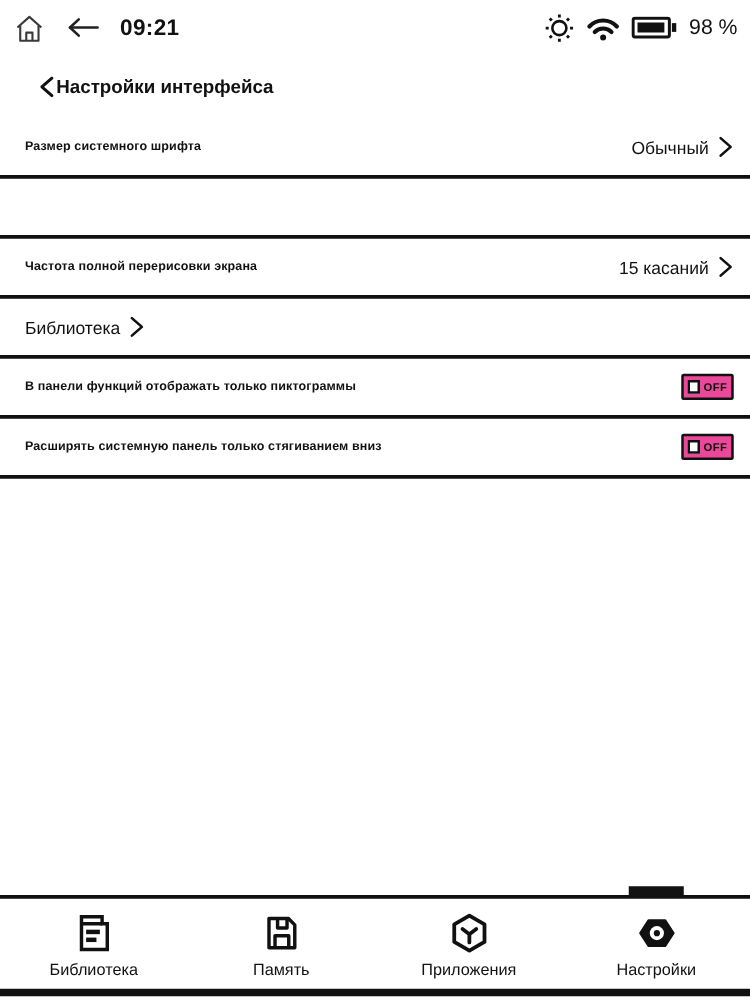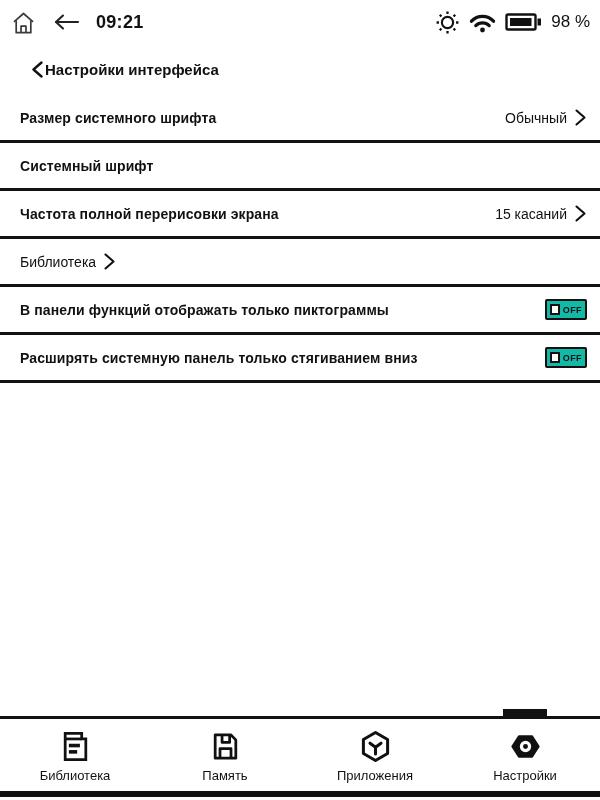--- a/index.html
+++ b/index.html
@@ -23,27 +23,27 @@
   .header{ height:50px; display:flex; align-items:center; padding-left:30px; }
   .header-title{ font-size:15px; font-weight:700; }
 
   
   .list{ margin-top:1px; }
   .row{
     height:48px; border-bottom:3px solid #111;
     display:flex; align-items:center; justify-content:space-between;
     padding:0 13px 0 20px;
   }
-  .row-label{ font-size:14px; font-weight:700; letter-spacing:.1px; }
+  .row-label{ font-size:10px; font-weight:700; letter-spacing:.1px; }
   .row-right{ display:flex; align-items:center; gap:7px; }
   .row-value{ font-size:14px; font-weight:500; }
 
   .toggle{
     width:42px; height:21px; border:2px solid #111; border-radius:2px;
-    display:flex; align-items:center; padding:0 3px; gap:3px; background:#14b8a6;
+    display:flex; align-items:center; padding:0 3px; gap:3px; background:#ec4899;
   }
   .toggle-knob{ width:11px; height:11px; border:2px solid #111; background:#fff; }
   .toggle-text{ font-size:9px; font-weight:700; letter-spacing:.4px; }
 
   
   .nav{
     position:absolute; left:0; right:0; bottom:9px; height:75px;
     border-top:3px solid #111; display:flex; background:#fff;
   }
   .nav-item{
@@ -120,21 +120,20 @@
       <span class="row-value">Обычный</span>
       <span>
         <svg width="13" height="17" viewBox="0 0 13 17" fill="none" stroke="#111" stroke-width="2.1" stroke-linecap="round" stroke-linejoin="round">
             <path d="M2.5 1.5 L10.5 8.5 L2.5 15.5"></path>
           </svg>
       </span>
     </span>
   </div>
 
   <div class="row">
-    <span class="row-label">Системный шрифт</span>
   </div>
 
   <div class="row">
     <span class="row-label">Частота полной перерисовки экрана</span>
     <span class="row-right">
       <span class="row-value">15 касаний</span>
       <span>
         <svg width="13" height="17" viewBox="0 0 13 17" fill="none" stroke="#111" stroke-width="2.1" stroke-linecap="round" stroke-linejoin="round">
             <path d="M2.5 1.5 L10.5 8.5 L2.5 15.5"></path>
           </svg>

